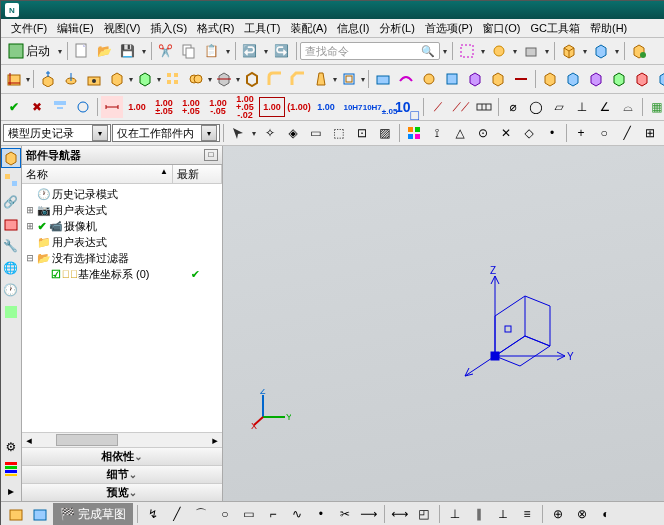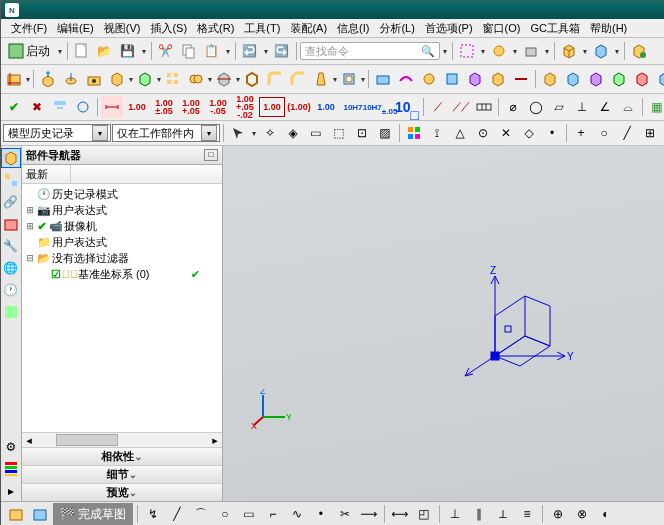--- a/index.html
+++ b/index.html
@@ -456,20 +456,21 @@
         </span>
       <span class="ico">▸</span>
     </div>
 
     <div class="navpanel">
       <div class="navhead">
         <span>部件导航器</span>
         <span style="border:1px solid #888;width:12px;height:10px;font-size:8px;text-align:center">□</span>
       </div>
       <div class="navcols">
+        <div class="c" style="flex:1"><span>名称</span> <span style="float:right;font-size:8px">▲</span></div>
         <div class="c" style="width:40px">最新</div>
       </div>
       <div class="tree">
         <div class="tree-row">
             <span class="tw"></span>
             <span class="ic">🕐</span>
             <span>历史记录模式</span>
           </div>
         <div class="tree-row">
             <span class="tw">⊞</span>

